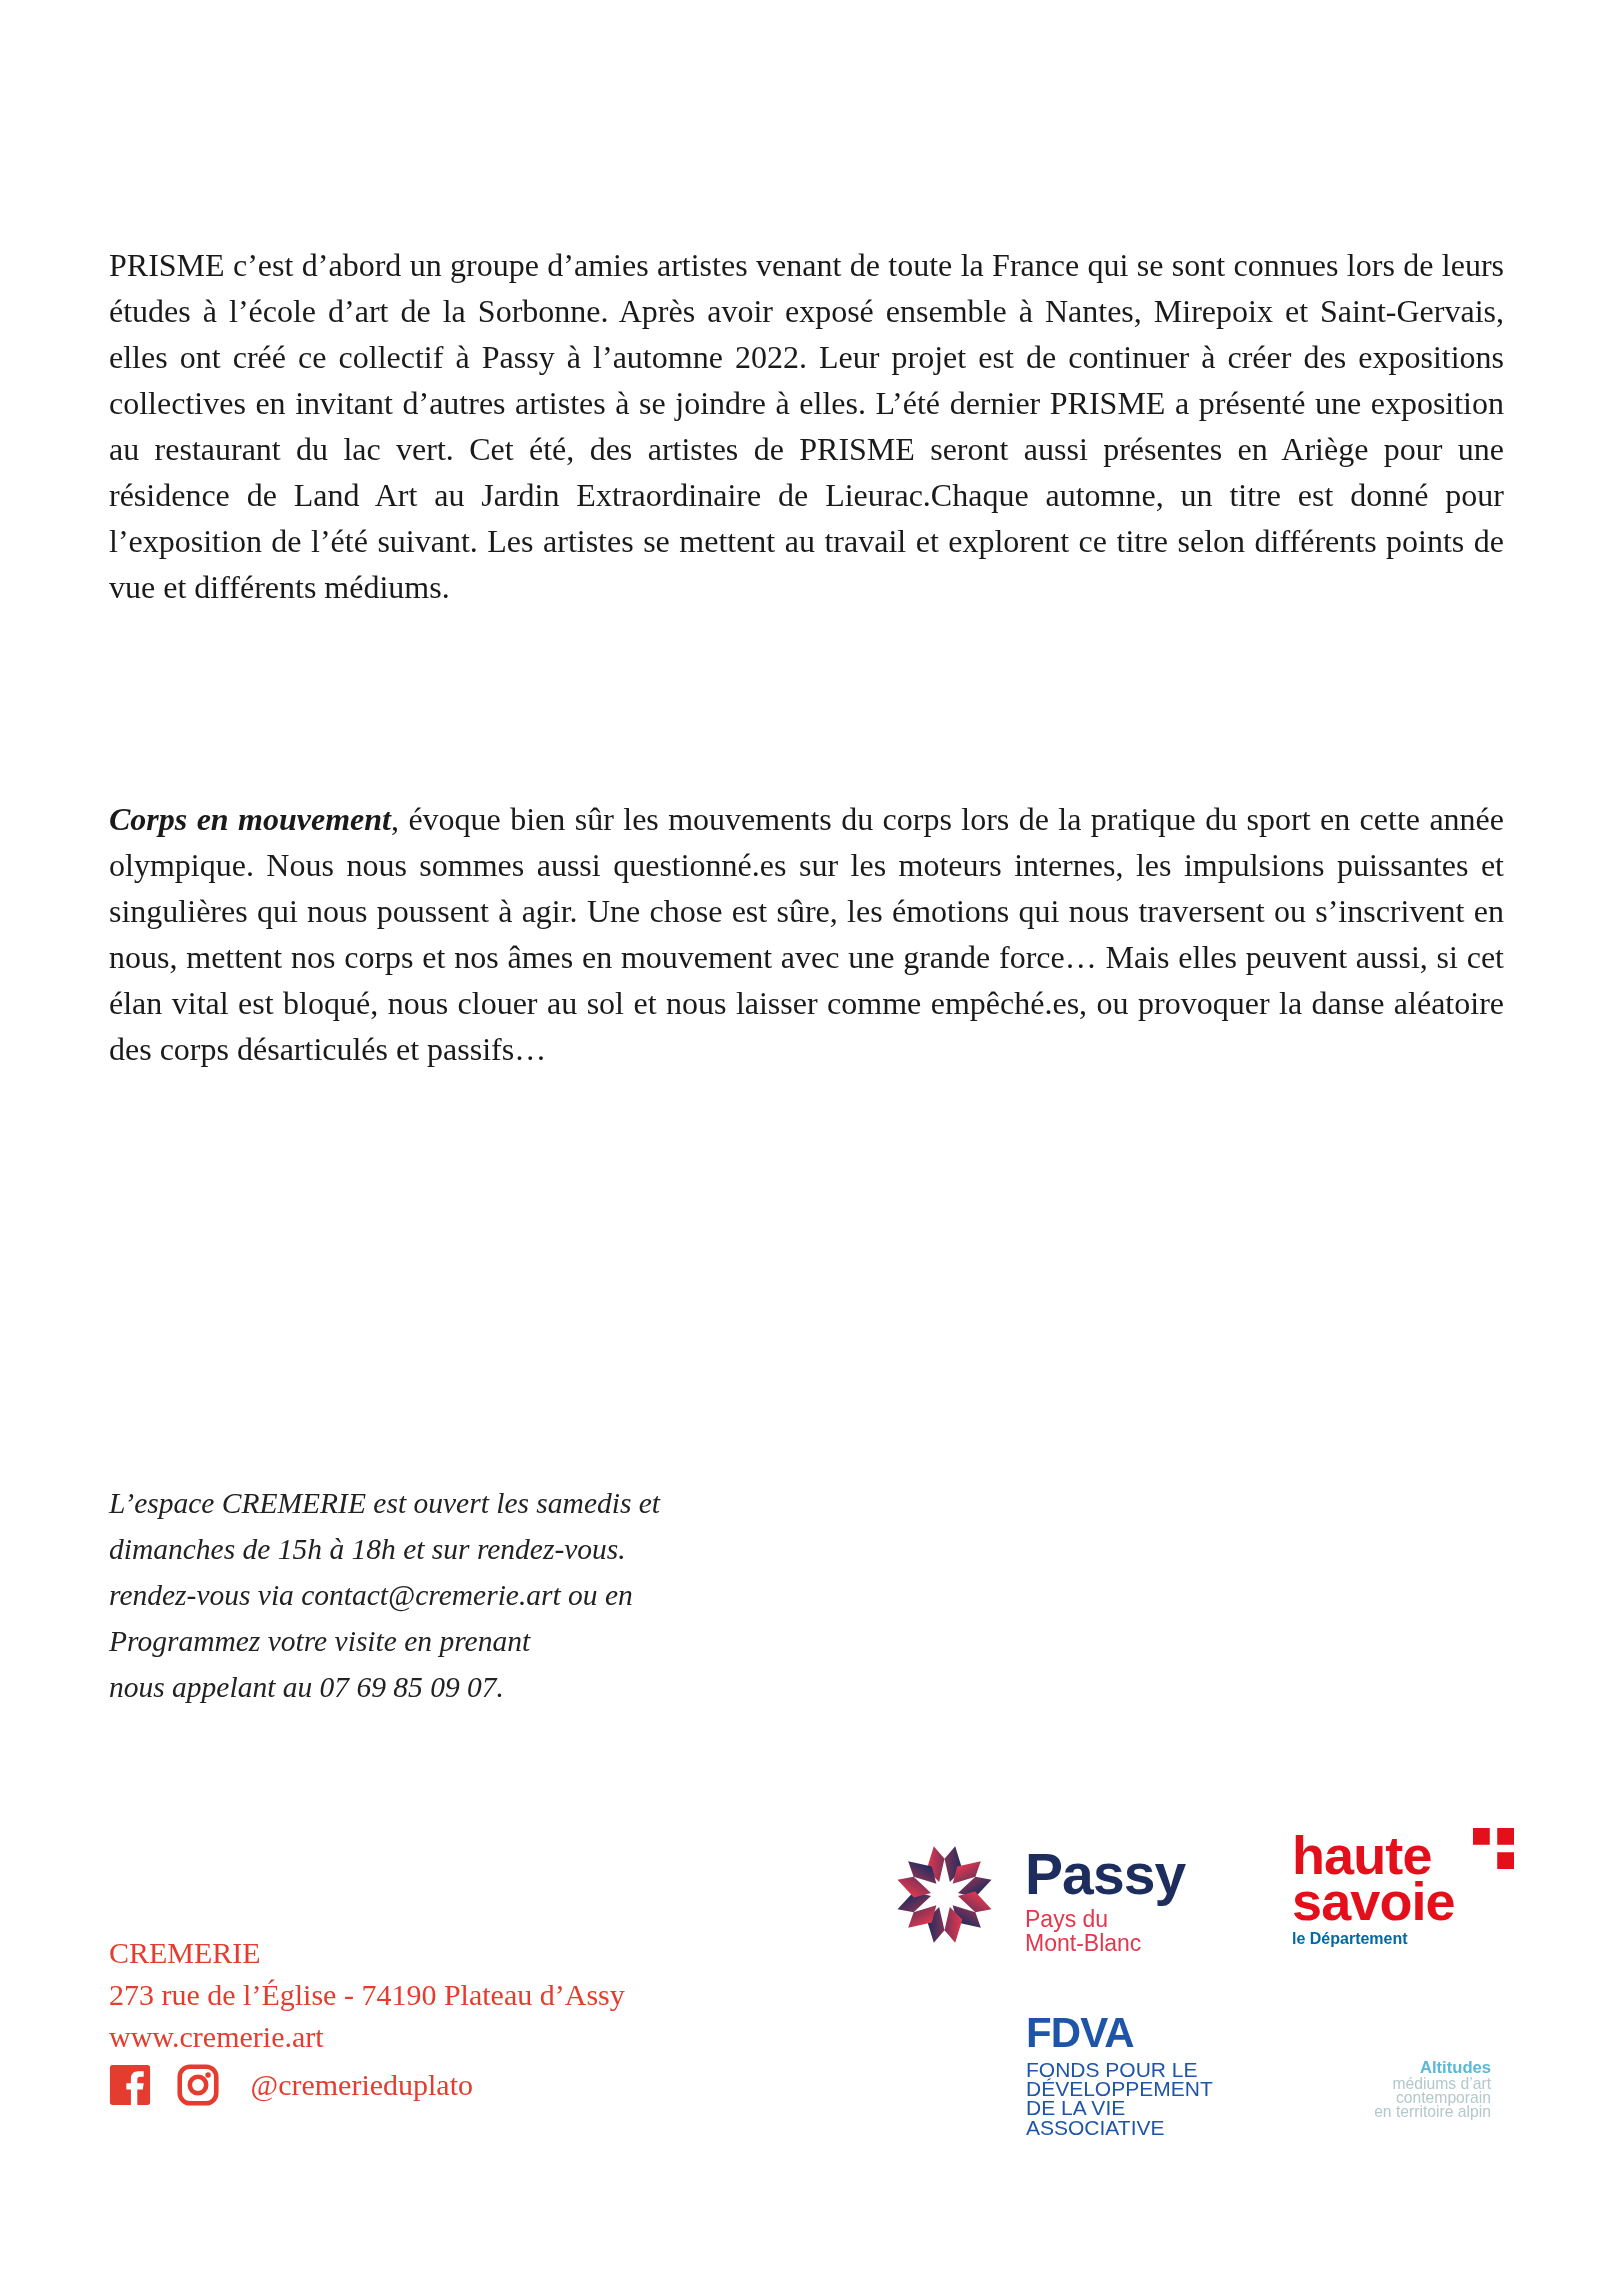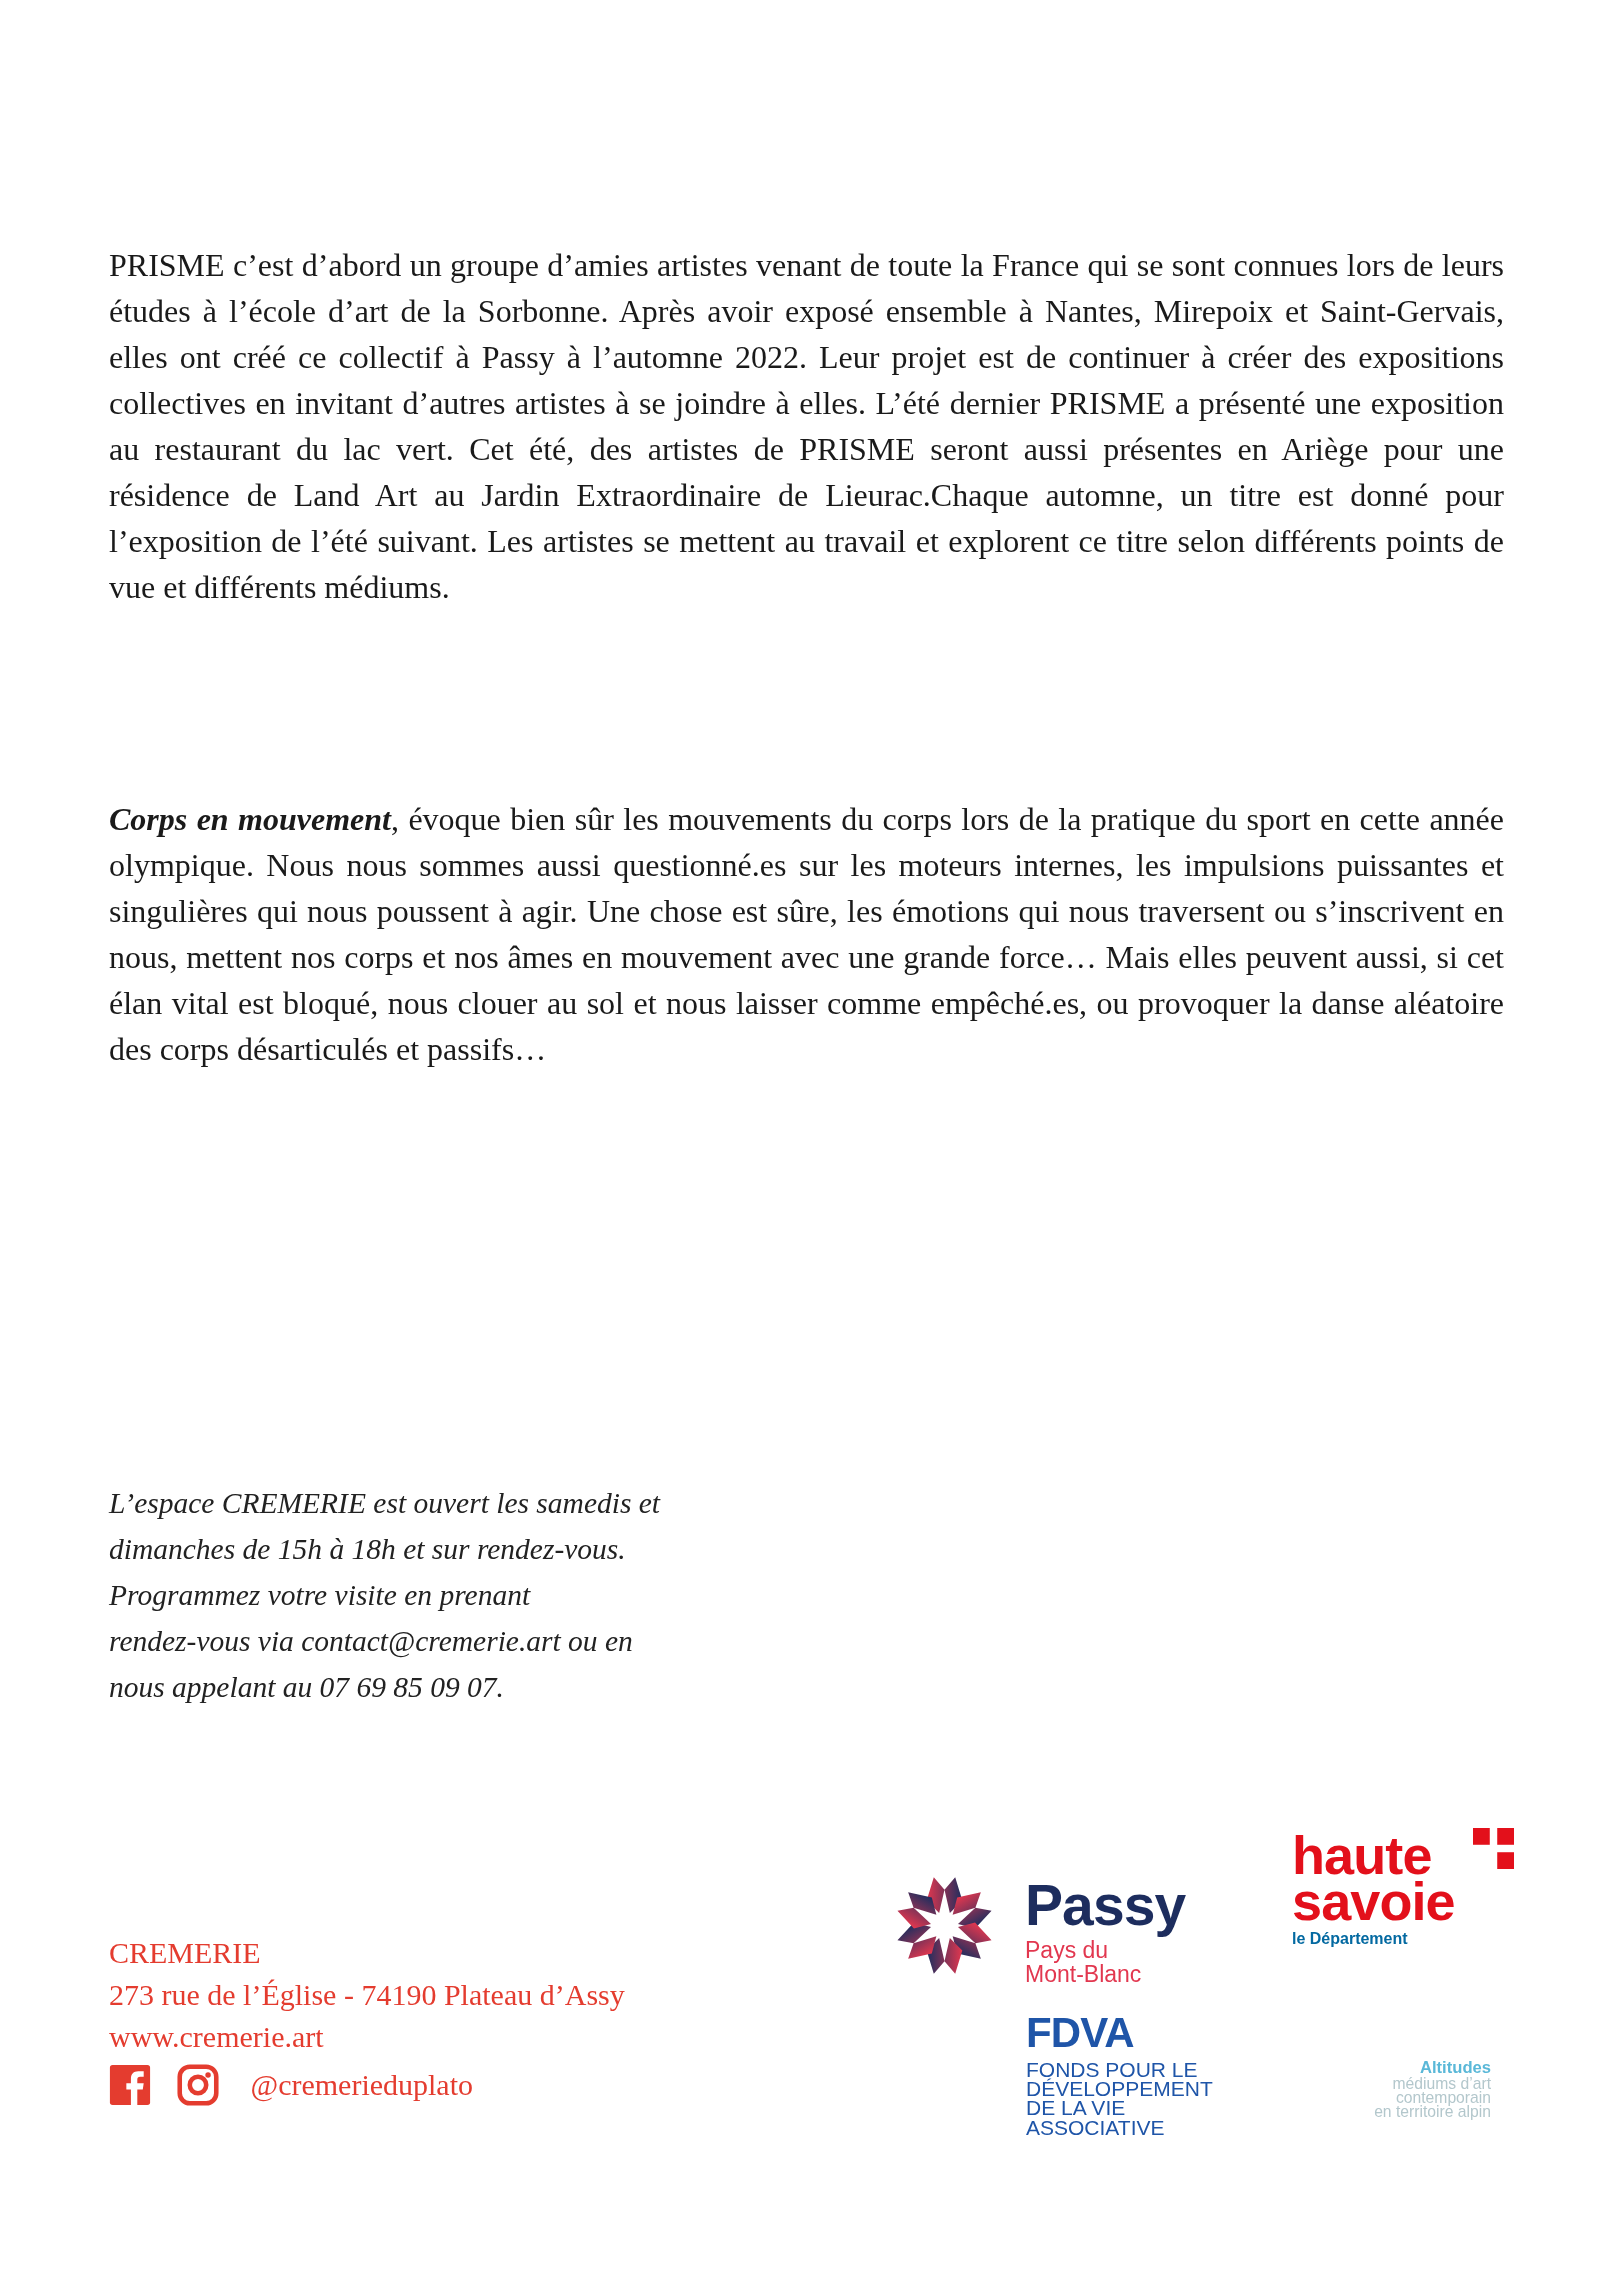--- a/index.html
+++ b/index.html
@@ -11,21 +11,21 @@
   #p2 { top: 796px; }
   .hours { position: absolute; left: 109px; top: 1480px; width: 665px; font-size: 29.5px;
            line-height: 46px; font-style: italic; color: #222; margin: 0; }
   .hours span { display: block; }
   .contact { position: absolute; left: 109px; top: 1932px; color: #e43c2f; font-size: 30px; line-height: 42px; }
   .contact div { white-space: nowrap; }
   .social { display: flex; align-items: center; gap: 26px; margin-top: 5.5px; }
   .social .ico { width: 42px; height: 42px; display: inline-block; }
   .social .handle { margin-left: 5.5px; }
   .logo { position: absolute; font-family: "Liberation Sans", "DejaVu Sans", sans-serif; }
-  #passy { left: 891px; top: 1841px; width: 332px; height: 111px; margin-top: 31px; }
+  #passy { left: 891px; top: 1841px; width: 332px; height: 111px; }
   #passy .mark { position: absolute; left: 0; top: 0; width: 107px; height: 107px; }
   #passy .title { position: absolute; left: 134px; top: 0px; font-size: 57px; font-weight: bold; color: #1d2d5e; letter-spacing: -0.9px; }
   #passy .sub { position: absolute; left: 134px; top: 66px; font-size: 23px; line-height: 24px; color: #e2374f; }
   #hs { left: 1292px; top: 1832px; width: 231px; }
   #hs .big { font-size: 54px; font-weight: bold; color: #e3101b; line-height: 46px; letter-spacing: -0.9px; }
   #hs .small { font-size: 16px; font-weight: bold; color: #0369a1; margin-top: 5.5px; }
   #hs .cross { position: absolute; left: 181px; top: -3.7px; width: 41px; height: 41px; }
   #fdva { left: 1026px; top: 2012px; color: #1f55a8; }
   #fdva .big { font-size: 42px; font-weight: bold; line-height: 42px; letter-spacing: -0.9px; }
   #fdva .small { font-size: 21px; line-height: 19.4px; margin-top: 5.5px; }
@@ -36,22 +36,22 @@
 </head>
 <body>
 
 <p class="para" id="p1"><span>PRISME</span><span> c’est d’abord un groupe d’amies artistes venant de toute la France qui se sont connues lors de leurs études à l’école d’art de la Sorbonne. Après avoir exposé ensemble à Nantes, Mirepoix et Saint-Gervais, elles ont créé ce collectif à Passy à l’automne 2022. Leur projet est de continuer à créer des expositions collectives en invitant d’autres artistes à se joindre à elles. L’été dernier PRISME a présenté une exposition au restaurant du lac vert. Cet été, des artistes de PRISME seront aussi présentes en Ariège pour une résidence de Land Art au Jardin Extraordinaire de Lieurac.Chaque automne, un titre est donné pour l’exposition de l’été suivant. Les artistes se mettent au travail et explorent ce titre selon différents points de vue et différents médiums.</span></p>
 
 <p class="para" id="p2"><b><i>Corps en mouvement</i></b><span>, évoque bien sûr les mouvements du corps lors de la pratique du sport en cette année olympique. Nous nous sommes aussi questionné.es sur les moteurs internes, les impulsions puissantes et singulières qui nous poussent à agir. Une chose est sûre, les émotions qui nous traversent ou s’inscrivent en nous, mettent nos corps et nos âmes en mouvement avec une grande force… Mais elles peuvent aussi, si cet élan vital est bloqué, nous clouer au sol et nous laisser comme empêché.es, ou provoquer la danse aléatoire des corps désarticulés et passifs…</span></p>
 
 <p class="hours">
   <span>L’espace CREMERIE est ouvert les samedis et</span>
   <span>dimanches de 15h à 18h et sur rendez-vous.</span>
+  <span>rendez-vous via contact@cremerie.art ou en</span>
   <span>Programmez votre visite en prenant</span>
-  <span>rendez-vous via contact@cremerie.art ou en</span>
   <span>nous appelant au 07 69 85 09 07.</span>
 </p>
 
 <div class="contact">
   <div>CREMERIE</div>
   <div>273 rue de l’Église - 74190 Plateau d’Assy</div>
   <div>www.cremerie.art</div>
   <div class="social">
     <svg class="ico" viewBox="0 0 46 46">
       <rect x="1" y="1" width="44" height="44" rx="3" fill="#e43c2f"></rect>

